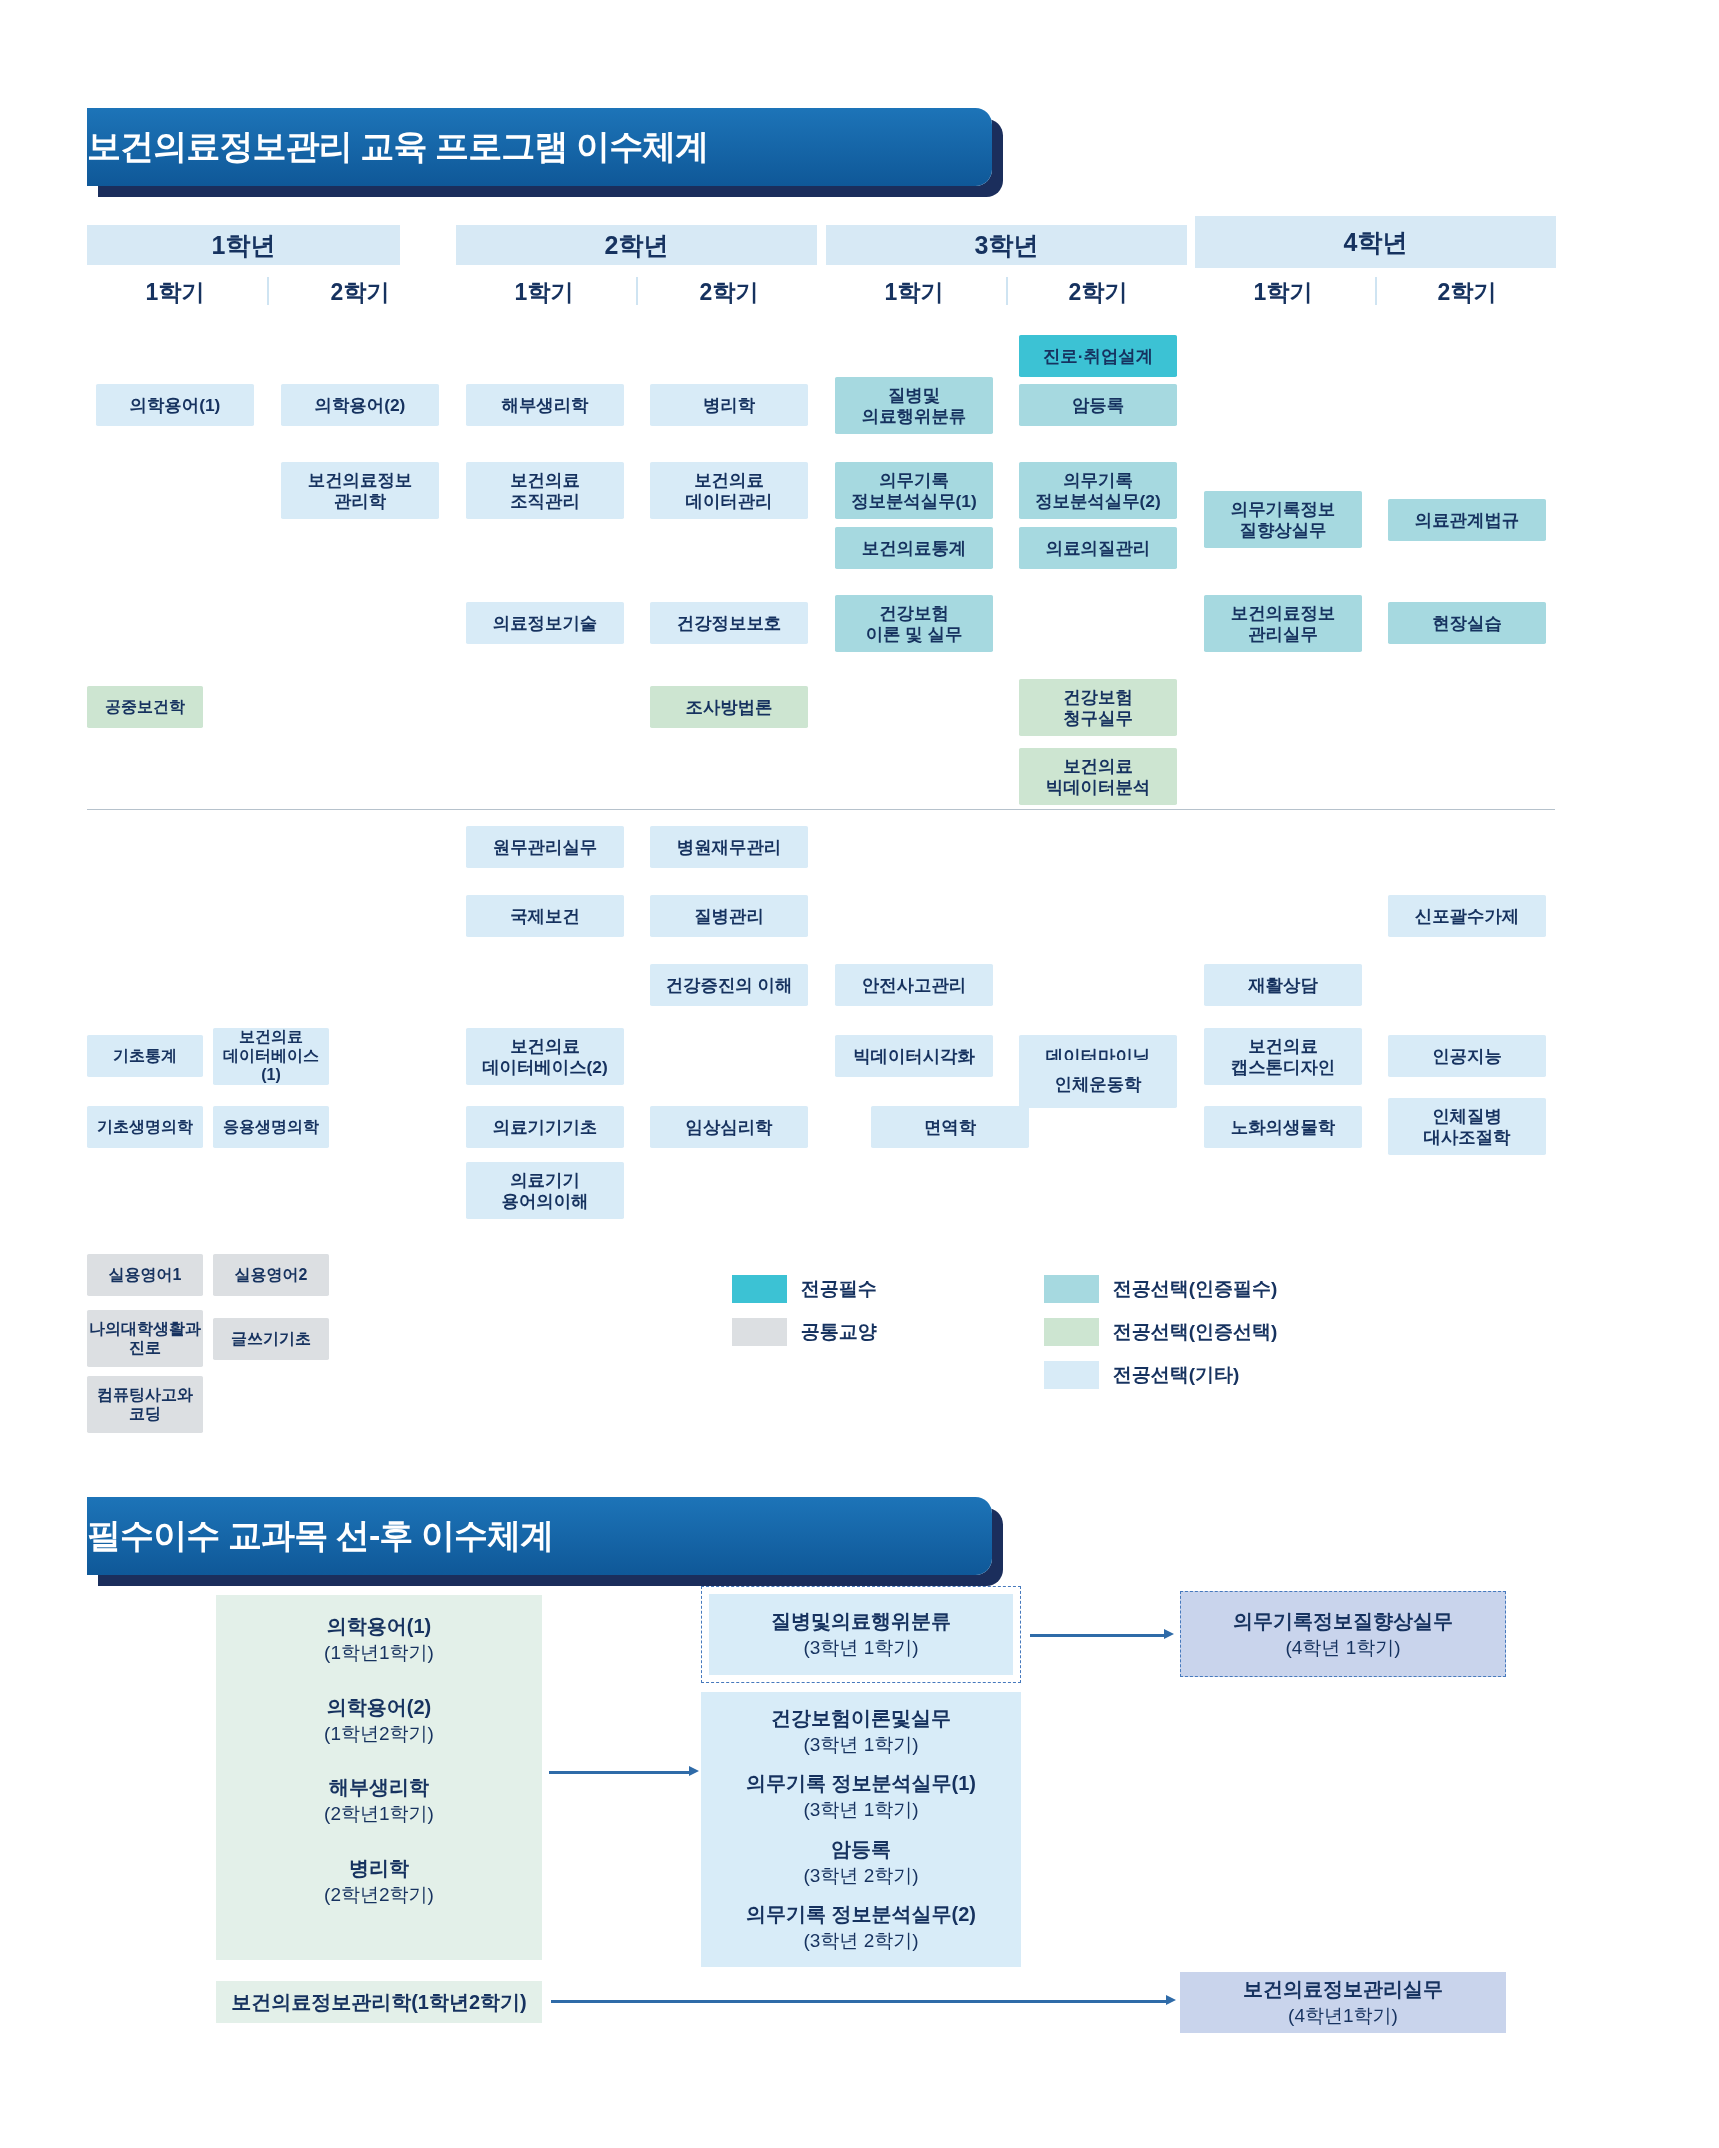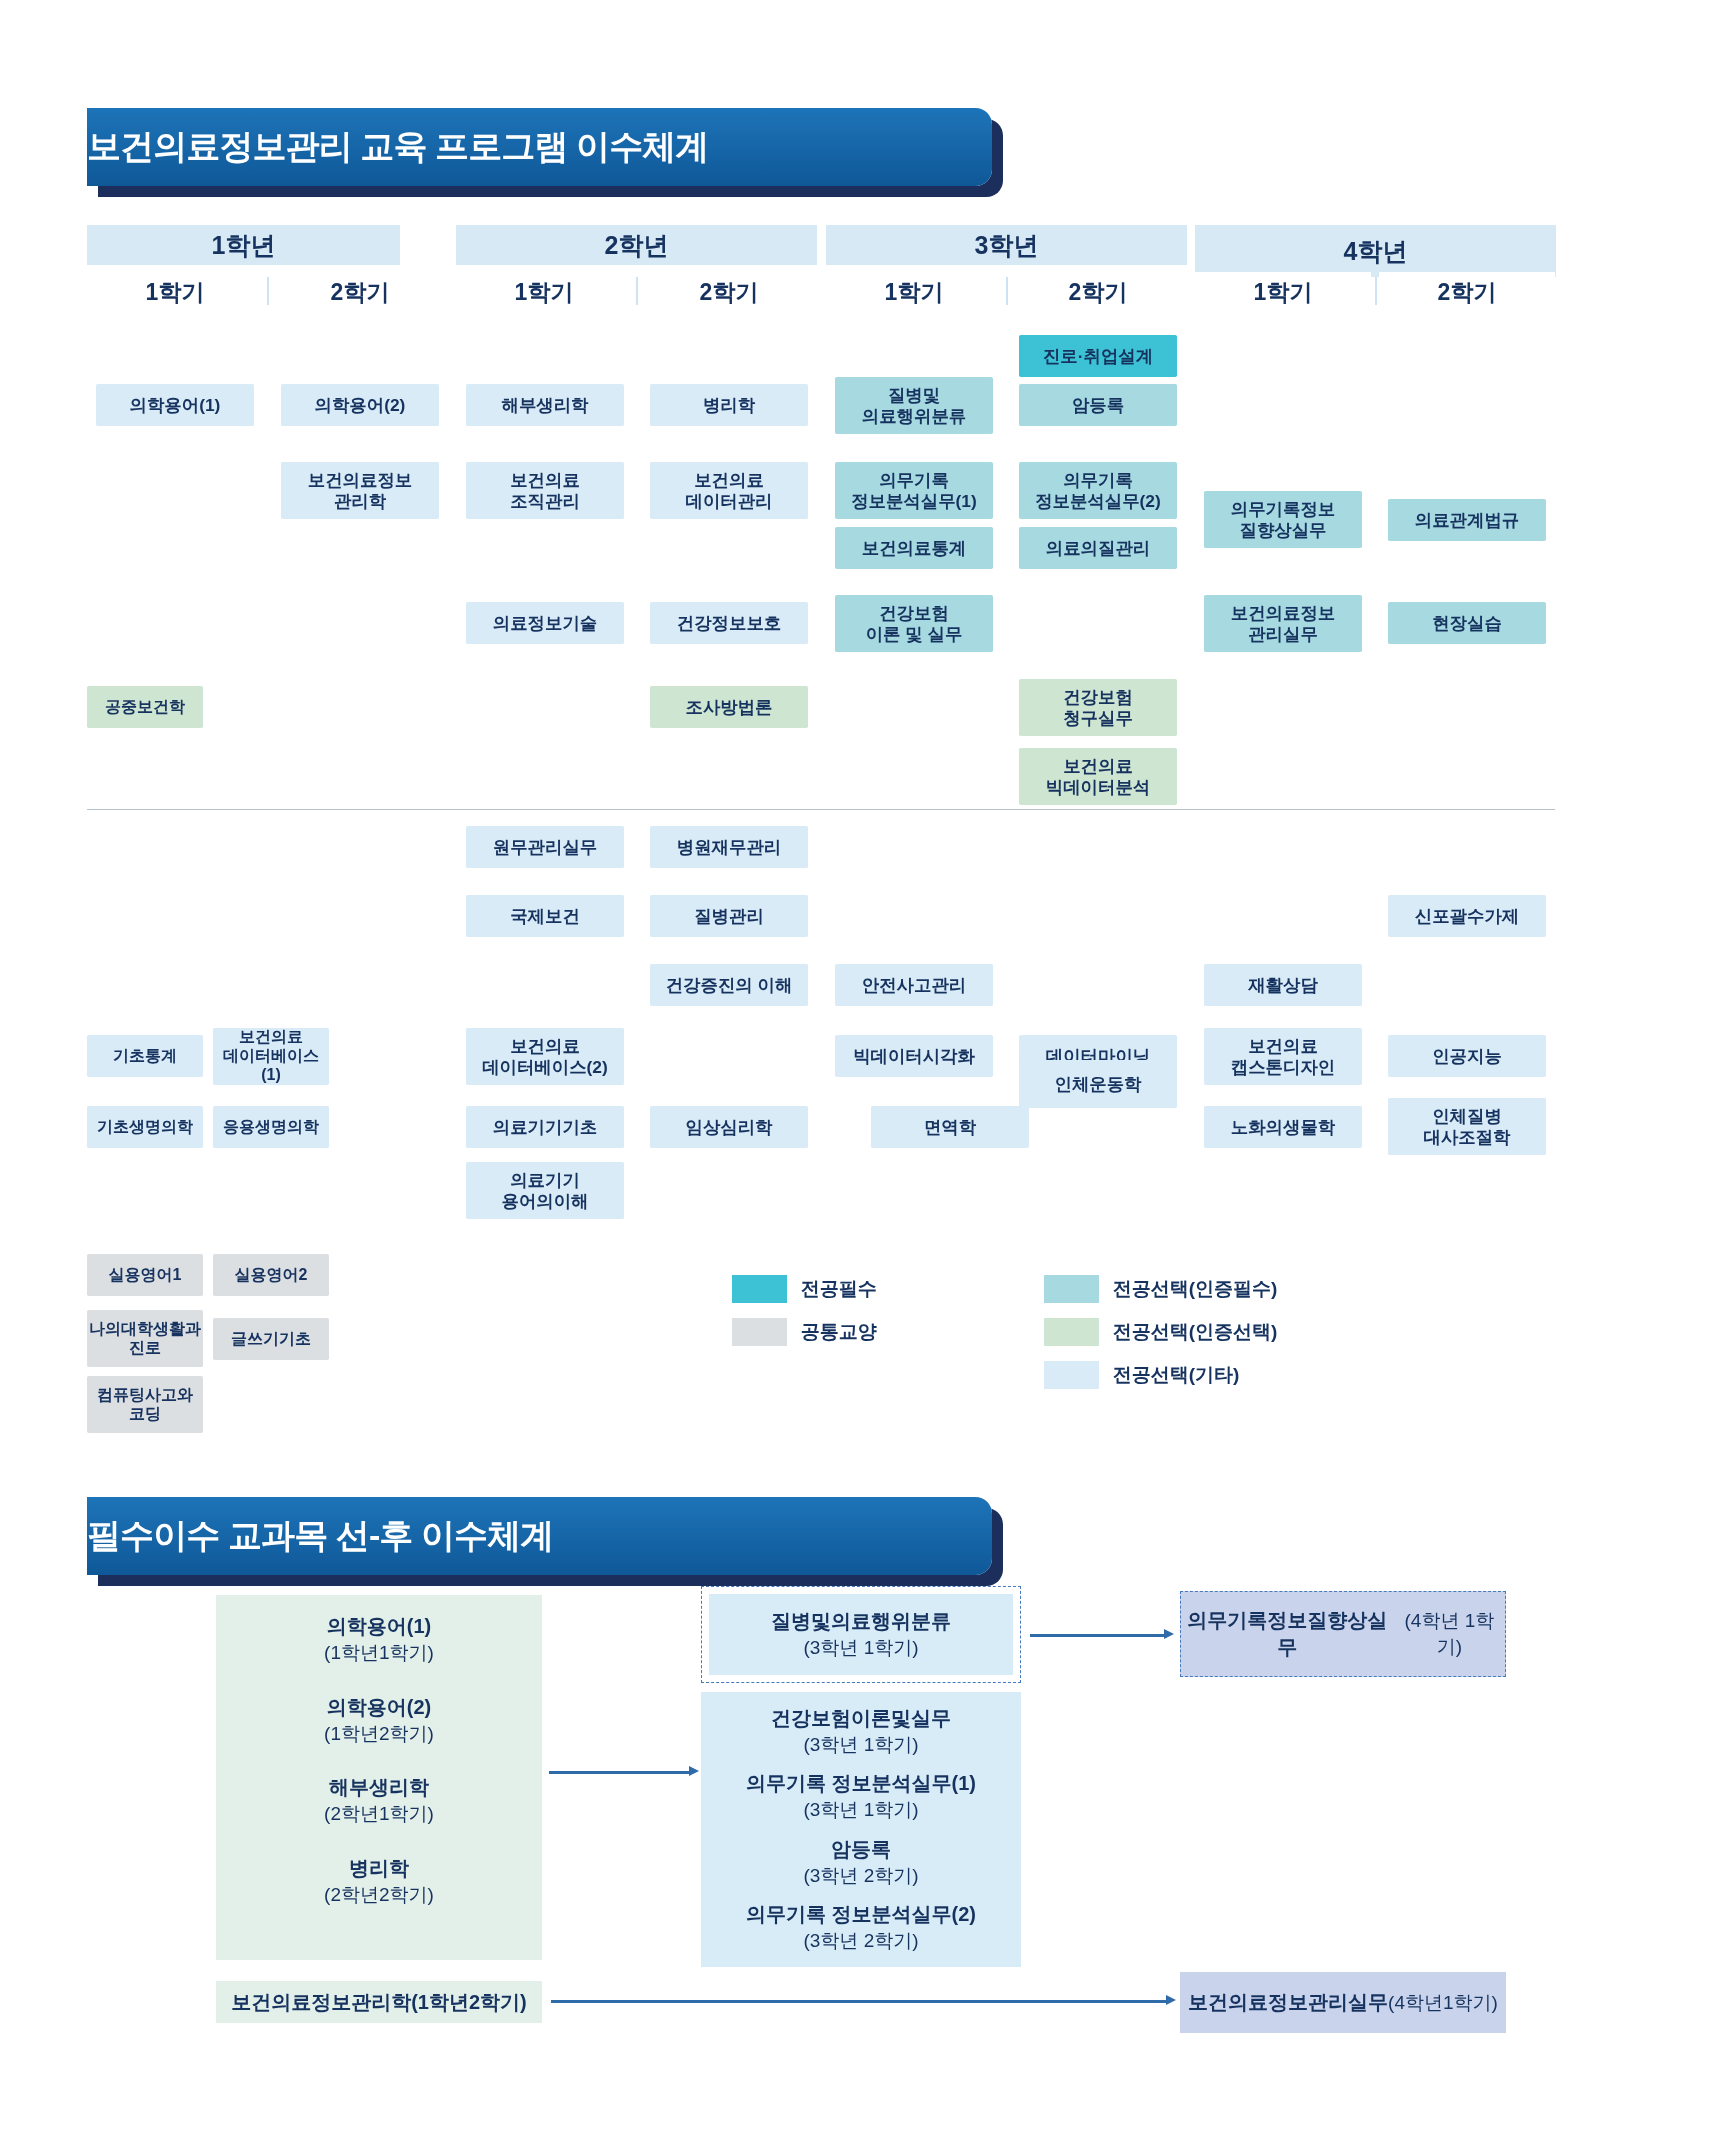--- a/index.html
+++ b/index.html
@@ -41,21 +41,21 @@
   .entries{display:flex;flex-direction:column;padding-top:18.4px;gap:27.5px}
   .mid-box{position:absolute;left:701px;top:1692px;width:320px;height:275px;background:#d8ecf8}
   .entries-even{display:flex;flex-direction:column;justify-content:space-evenly;height:100%}
   .fentry{text-align:center}
   .fname{font-size:20px;font-weight:700;text-align:center}
   .fterm{font-size:19px;font-weight:500;text-align:center}
   .dash-box{position:absolute;left:701px;top:1586px;width:320px;height:97px;
             border:1.8px dashed #4679bd;padding:7.3px}
   .dash-inner{width:100%;height:100%;background:#d8ecf8;display:flex;
               flex-direction:column;align-items:center;justify-content:center}
-  .target-box{position:absolute;display:flex;flex-direction:row;align-items:center;
+  .target-box{position:absolute;display:flex;flex-direction:column;align-items:center;
               justify-content:center;background:#c9d4ec}
   .t1{left:1180px;top:1591px;width:326px;height:86px;border:1.8px dashed #4679bd}
   .t2{left:1180px;top:1972px;width:326px;height:61px}
   .base-bar{position:absolute;left:216px;top:1981px;width:326px;height:42px;background:#e3f0e9;
             display:flex;align-items:center;justify-content:center;font-size:20px;font-weight:700}
 
   
   .arrow{position:absolute;height:2.8px;background:#2f6ba8}
   .arrow::after{content:"";position:absolute;right:-8.3px;top:-4.6px;width:0;height:0;
                 border-left:10px solid #2f6ba8;border-top:5.5px solid transparent;
@@ -148,21 +148,21 @@
     <div class="sem" style="left: 272px; top: 272px; width: 176px; height: 40px;">2학기</div>
     <div class="tick" style="left: 267px; top: 277px; width: 1.8px; height: 27.5px;"></div>
     <div class="band" style="left: 456px; top: 225px; width: 361px; height: 40px;">2학년</div>
     <div class="sem" style="left: 456px; top: 272px; width: 176px; height: 40px;">1학기</div>
     <div class="sem" style="left: 641px; top: 272px; width: 176px; height: 40px;">2학기</div>
     <div class="tick" style="left: 636px; top: 277px; width: 1.8px; height: 27.5px;"></div>
     <div class="band" style="left: 826px; top: 225px; width: 361px; height: 40px;">3학년</div>
     <div class="sem" style="left: 826px; top: 272px; width: 176px; height: 40px;">1학기</div>
     <div class="sem" style="left: 1010px; top: 272px; width: 176px; height: 40px;">2학기</div>
     <div class="tick" style="left: 1006px; top: 277px; width: 1.8px; height: 27.5px;"></div>
-    <div class="band" style="left: 1195px; top: 225px; width: 361px; height: 52px;">4학년</div>
+    <div class="band" style="left: 1195px; top: 216px; width: 361px; height: 52px;">4학년</div>
     <div class="sem" style="left: 1195px; top: 272px; width: 176px; height: 40px;">1학기</div>
     <div class="sem" style="left: 1379px; top: 272px; width: 176px; height: 40px;">2학기</div>
     <div class="tick" style="left: 1375px; top: 277px; width: 1.8px; height: 27.5px;"></div>
     <div class="cbox" style="left: 96px; top: 384px; width: 158px; height: 42px; background: rgb(216, 235, 247);">의학용어(1)</div>
     <div class="cbox narrow" style="left: 87px; top: 686px; width: 116px; height: 42px; background: rgb(205, 229, 209);">공중보건학</div>
     <div class="cbox narrow" style="left: 87px; top: 1035px; width: 116px; height: 42px; background: rgb(216, 235, 247);">기초통계</div>
     <div class="cbox narrow" style="left: 87px; top: 1106px; width: 116px; height: 42px; background: rgb(216, 235, 247);">기초생명의학</div>
     <div class="cbox narrow" style="left: 87px; top: 1254px; width: 116px; height: 42px; background: rgb(220, 223, 226);">실용영어1</div>
     <div class="cbox narrow" style="left: 87px; top: 1310px; width: 116px; height: 57px; background: rgb(220, 223, 226);">나의대학생활과
 진로</div>

